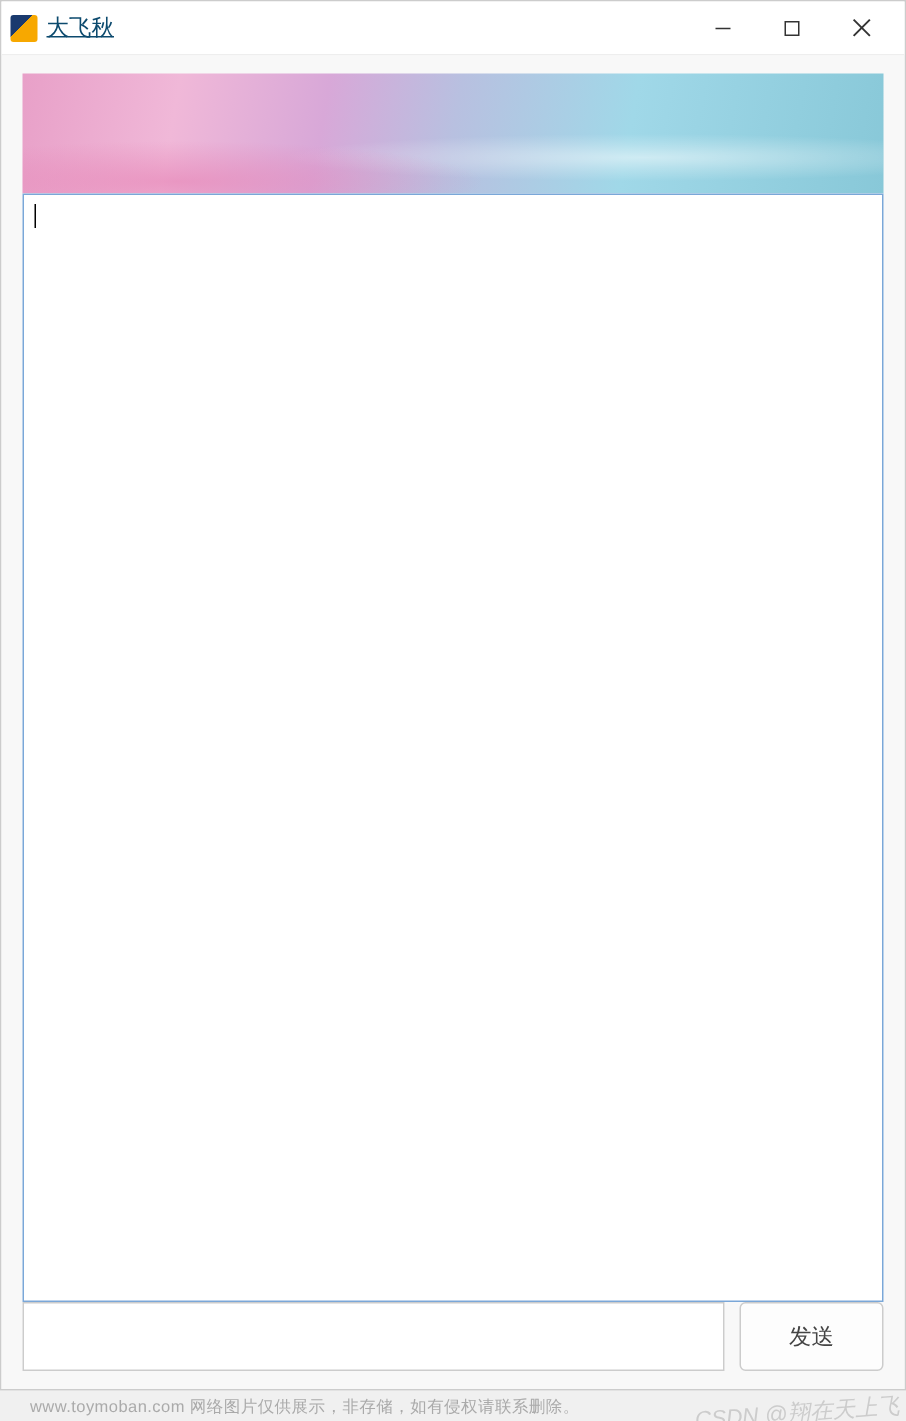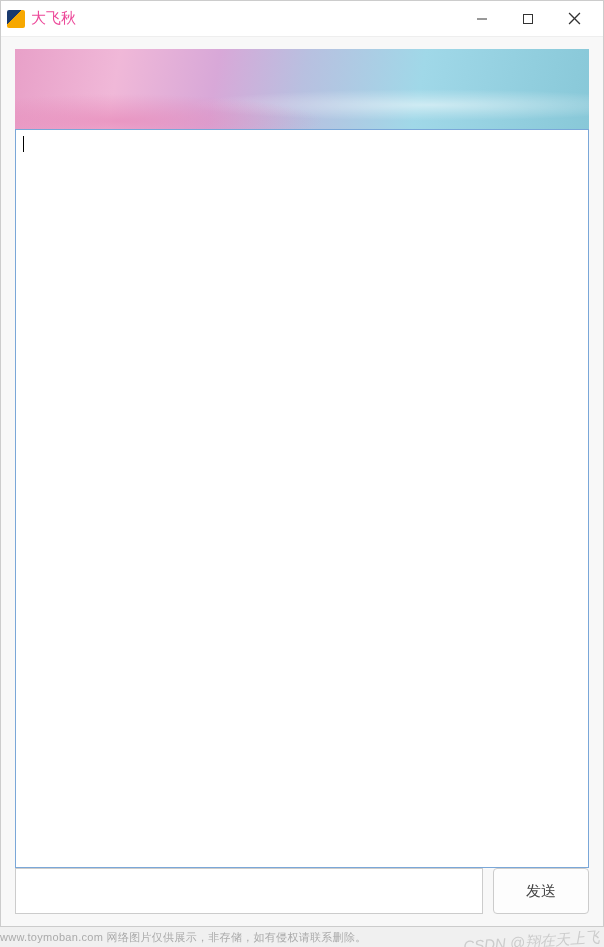--- a/index.html
+++ b/index.html
@@ -33,22 +33,23 @@
     .app-icon {
       width: 18px;
       height: 18px;
       margin-right: 6px;
       background: linear-gradient(135deg, #1a3a6e 0%, #1a3a6e 40%, #f7a800 40%, #f7a800 100%);
       border-radius: 2px;
       position: relative;
     }
     .title-text {
       font-size: 15px;
-      color: #ec4899;
+      color: #0c4a6e;
       flex: 0 0 auto;
+      text-decoration: underline;
     }
     .titlebar-spacer {
       flex: 1;
     }
     .titlebar-btn {
       width: 46px;
       height: 36px;
       display: flex;
       align-items: center;
       justify-content: center;
@@ -143,21 +144,21 @@
       bottom: 0;
       left: 0;
       width: 604px;
       height: 20px;
       font-size: 11px;
       color: #aaa;
       display: flex;
       align-items: center;
     }
     .footer-left {
-      padding-left: 0;
+      padding-left: 20px;
       letter-spacing: 0.3px;
     }
     .footer-right {
       position: absolute;
       right: 4px;
       font-size: 15px;
       color: #ccc;
       font-style: italic;
       transform: rotate(-4deg);
       transform-origin: right center;

